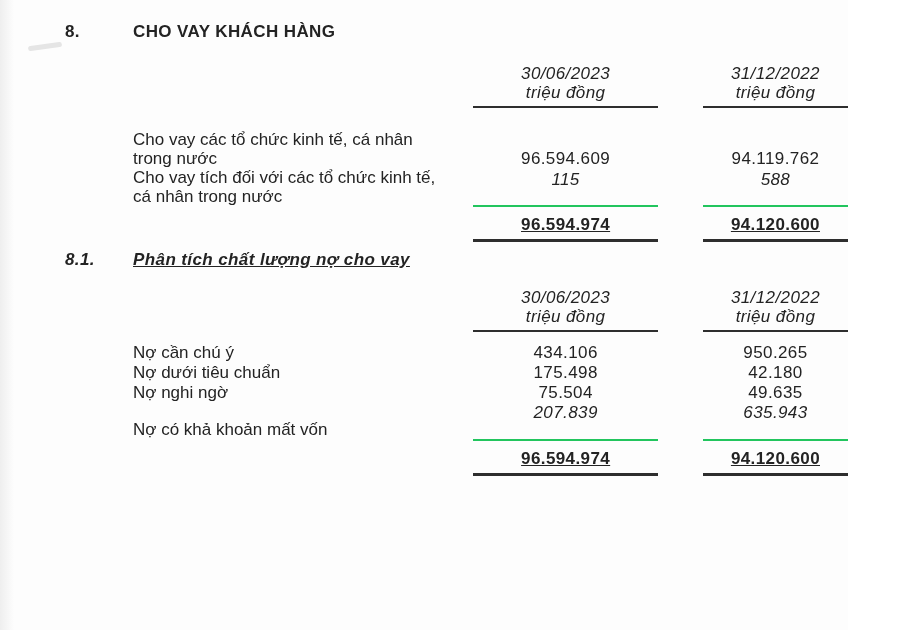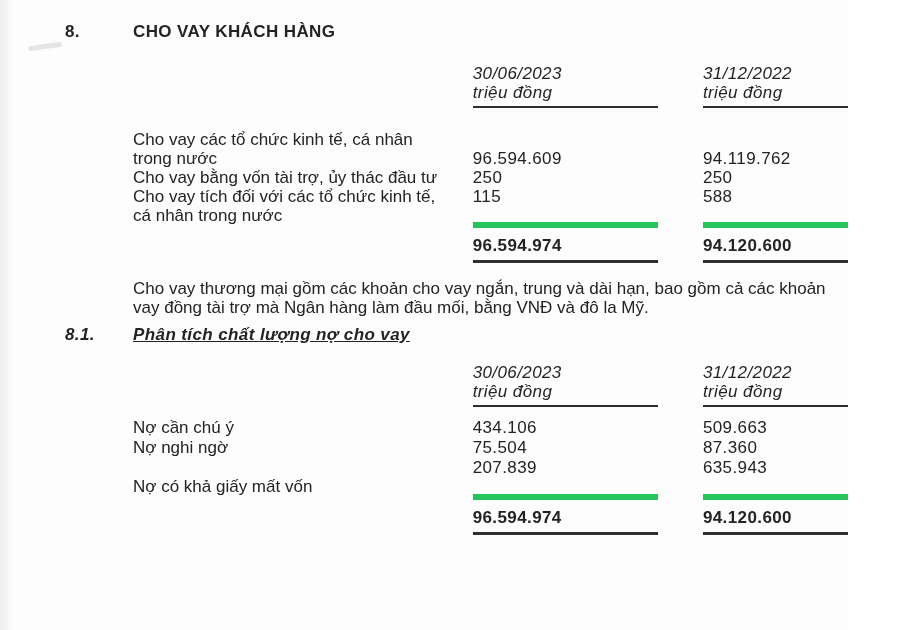--- a/index.html
+++ b/index.html
@@ -48,37 +48,38 @@
   }
   .t1 { margin-top: 22px; }
   .t2 { margin-top: 18px; }
   col.c-lbl { width: 350px; }
   col.c-num { width: 189px; }
   col.c-gap { width: 46px; }
   col.c-num2 { width: 147px; }
 
   td { padding: 0; vertical-align: bottom; }
   td.lbl { white-space: pre-line; margin-left: 47px; }
-  td.num { text-align: left; letter-spacing: 0.4px; font-variant-numeric: tabular-nums; }
+  td.num { text-align: center; letter-spacing: 0.4px; font-variant-numeric: tabular-nums; }
 
   td.hd {
     font-style: italic;
     border-bottom: 2px solid #2e2e2e;
     padding-bottom: 4px;
   }
   tr.sp1 td { height: 23px; }
   tr.sp2 td { height: 12px; }
 
   .t2 td.lbl, .t2 td.num.val { line-height: 20px; }
 
-  td.pre-total { border-bottom: 6px solid #22c55e; padding-bottom: 16px; }
+  td.pre-total { border-bottom: 2px solid #22c55e; padding-bottom: 16px; font-style: italic; }
   td.total {
     font-weight: bold;
     border-bottom: 3px solid #2e2e2e;
     padding: 8px 0 5px 0;
+    text-decoration: underline;
   }
 
   .note {
     margin: 16px 0 0 133px;
     width: 782px;
     white-space: pre-line;
   }
 </style>
 </head>
 <body>
@@ -116,44 +117,36 @@
         </tr>
 
       <tr>
         <td class="lbl">Cho vay các tổ chức kinh tế, cá nhân
 trong nước</td>
         <td class="num val">96.594.609</td>
         <td class="gap"></td>
         <td class="num val">94.119.762</td>
       </tr>
       <tr>
-        <td class="lbl">Cho vay bằng vốn tài trợ, ủy thác đầu tư</td>
-        <td class="num val">250</td>
-        <td class="gap"></td>
-        <td class="num val">250</td>
-      </tr>
-      <tr>
         <td class="lbl">Cho vay tích đối với các tổ chức kinh tế,
 cá nhân trong nước</td>
         <td class="num val pre-total">115</td>
         <td class="gap"></td>
         <td class="num val pre-total">588</td>
       </tr>
 
       <tr>
         <td class="lbl"></td>
         <td class="num total">96.594.974</td>
         <td class="gap"></td>
         <td class="num total">94.120.600</td>
       </tr>
     </tbody>
   </table>
 
-  <p class="note">Cho vay thương mại gồm các khoản cho vay ngắn, trung và dài hạn, bao gồm cả các khoản
-vay đồng tài trợ mà Ngân hàng làm đầu mối, bằng VNĐ và đô la Mỹ.</p>
 
   <div class="sec-heading sub">
     <span class="sec-num">8.1.</span><span class="sec-title">Phân tích chất lượng nợ cho vay</span>
   </div>
 
   <table class="fin t2">
     <colgroup>
         <col class="c-lbl">
         <col class="c-num">
         <col class="c-gap">
@@ -173,30 +166,36 @@
         </td>
       </tr>
       <tr class="sp2">
           <td colspan="4"></td>
         </tr>
 
       <tr>
         <td class="lbl">Nợ cần chú ý</td>
         <td class="num val">434.106</td>
         <td class="gap"></td>
-        <td class="num val">509.663</td>
+        <td class="num val">950.265</td>
+      </tr>
+      <tr>
+        <td class="lbl">Nợ dưới tiêu chuẩn</td>
+        <td class="num val">175.498</td>
+        <td class="gap"></td>
+        <td class="num val">42.180</td>
       </tr>
       <tr>
         <td class="lbl">Nợ nghi ngờ</td>
         <td class="num val">75.504</td>
         <td class="gap"></td>
-        <td class="num val">87.360</td>
-      </tr>
-      <tr>
-        <td class="lbl">Nợ có khả giấy mất vốn</td>
+        <td class="num val">49.635</td>
+      </tr>
+      <tr>
+        <td class="lbl">Nợ có khả khoản mất vốn</td>
         <td class="num val pre-total">207.839</td>
         <td class="gap"></td>
         <td class="num val pre-total">635.943</td>
       </tr>
 
       <tr>
         <td class="lbl"></td>
         <td class="num total">96.594.974</td>
         <td class="gap"></td>
         <td class="num total">94.120.600</td>

